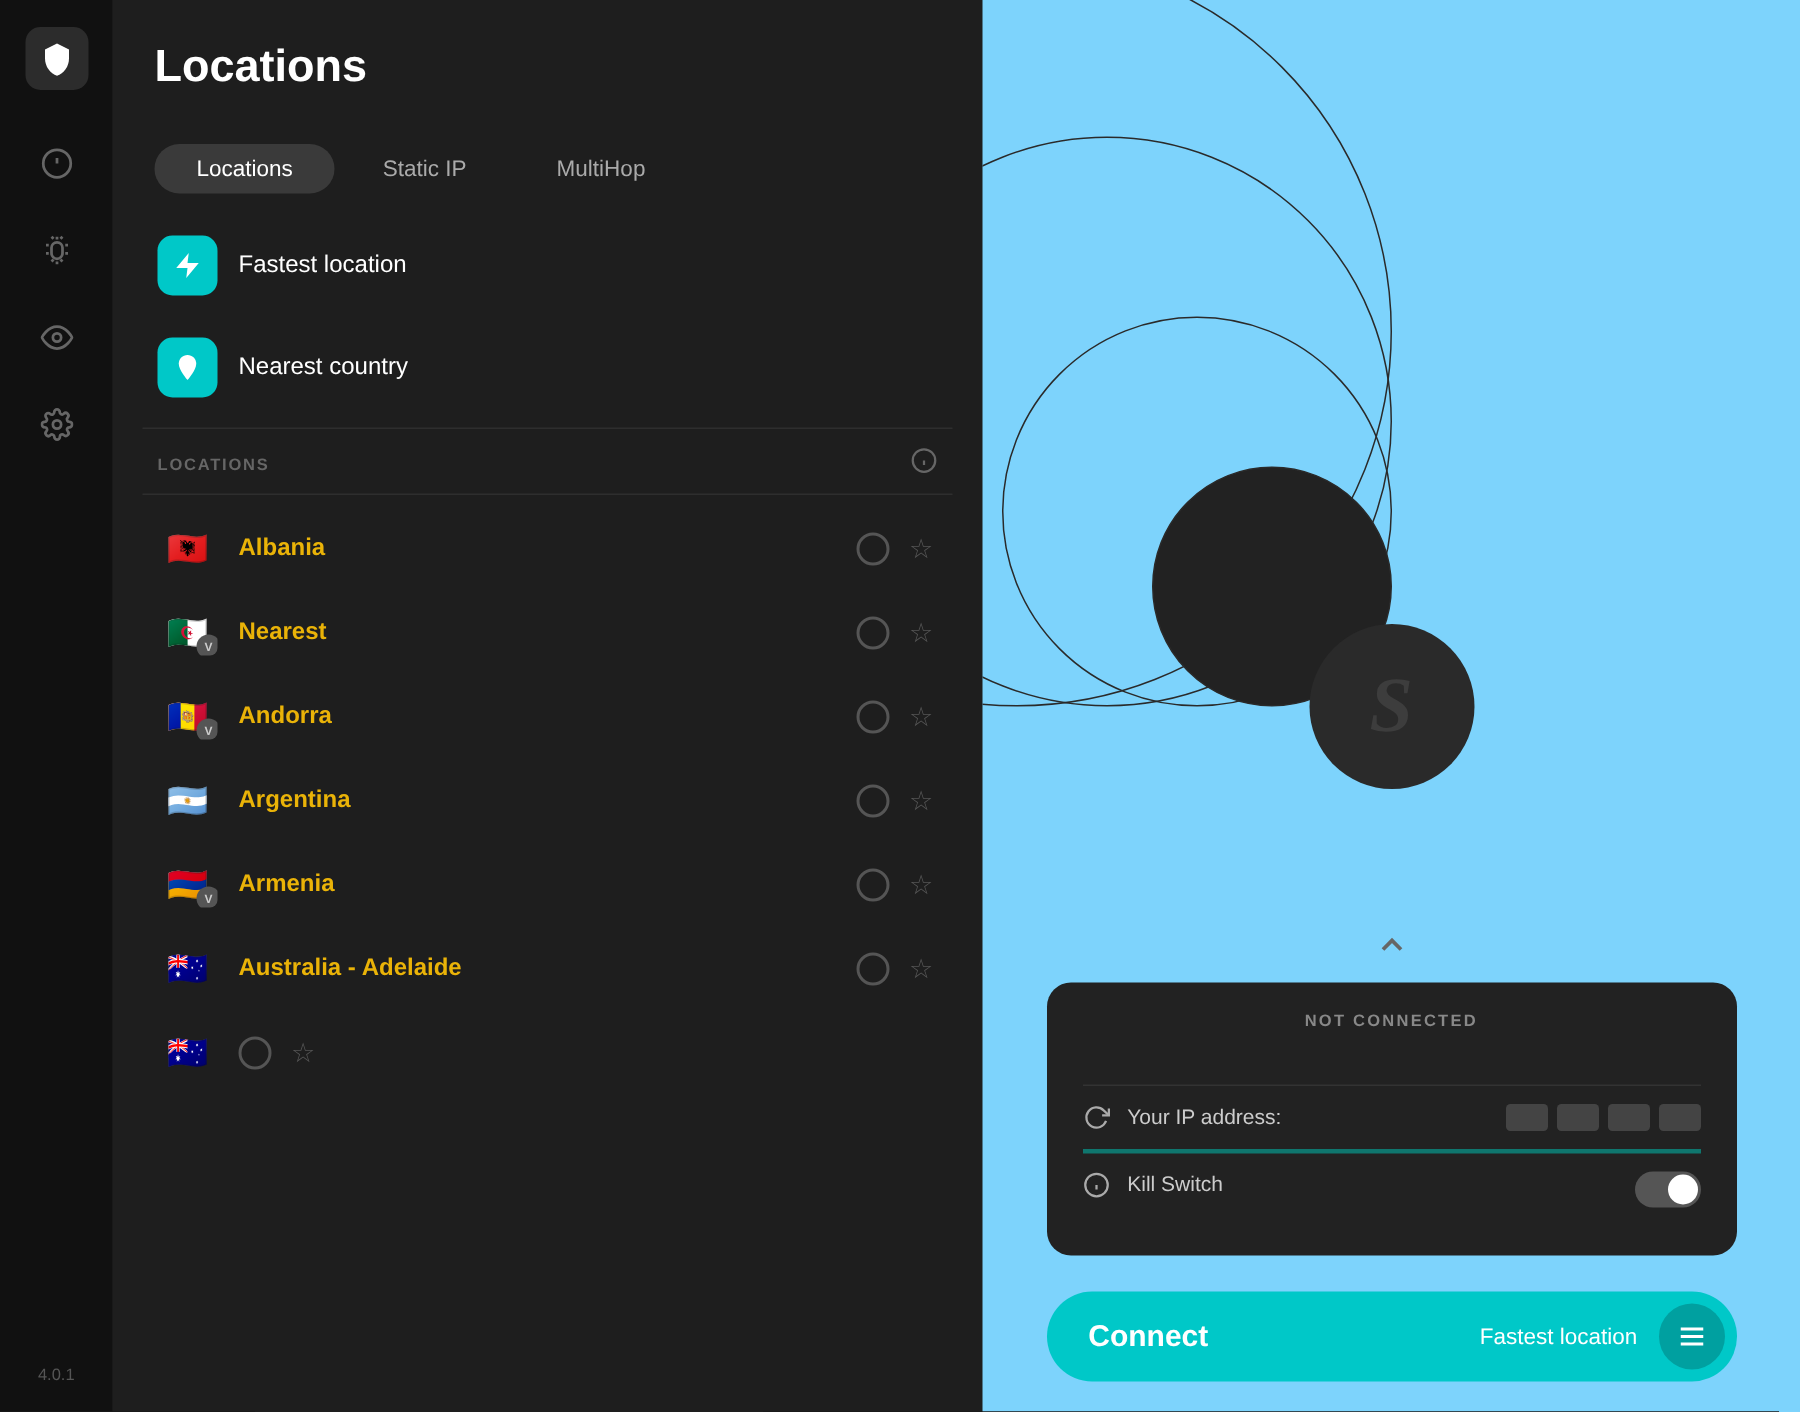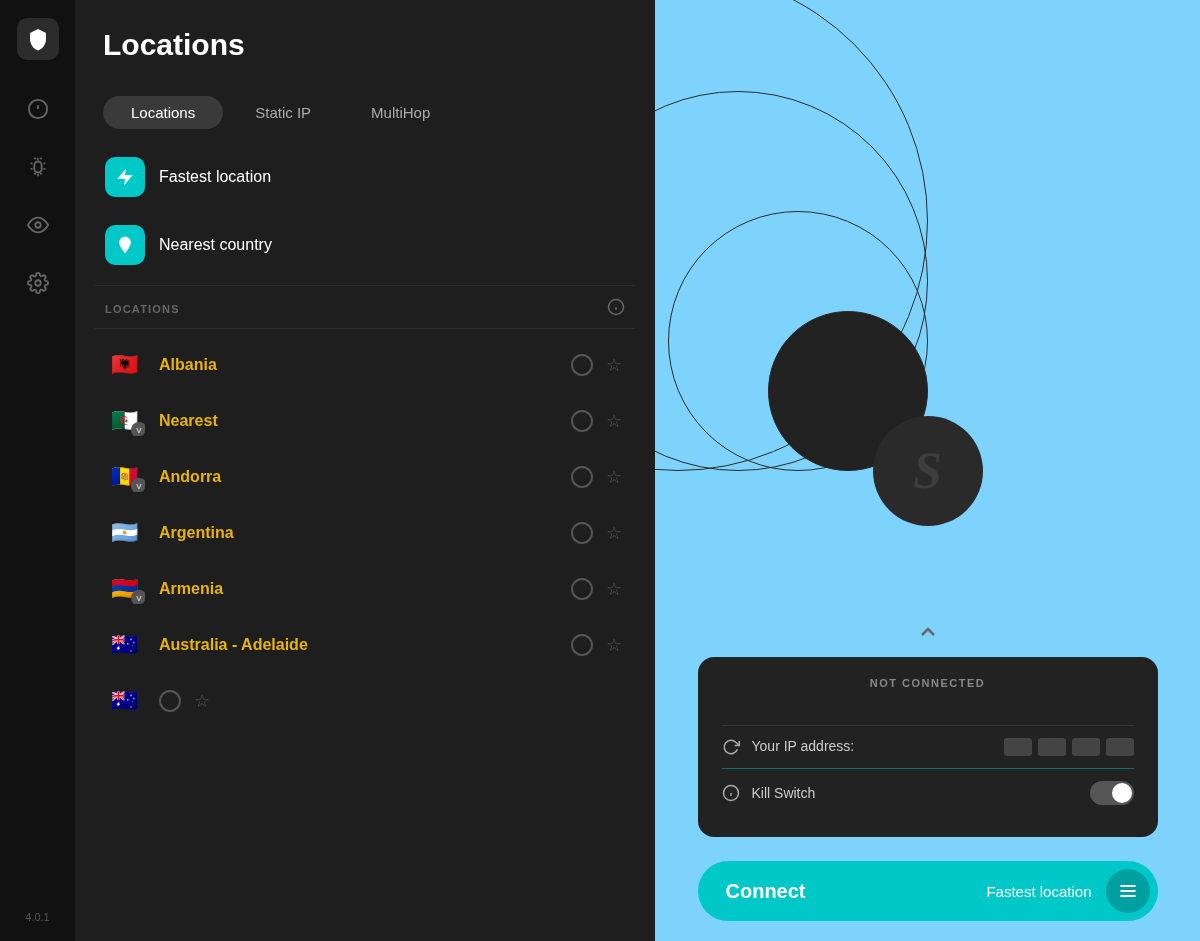--- a/index.html
+++ b/index.html
@@ -290,24 +290,24 @@
       gap: 6px;
     }
     .ip-block {
       width: 28px;
       height: 18px;
       background: #444;
       border-radius: 3px;
     }
     .kill-row {
       display: flex;
-      align-items: center;
+      align-items: flex-start;
       gap: 12px;
       padding: 12px 0;
-      border-top: 1px solid #0f766e;
+      border-top: 3px solid #0f766e;
     }
     .kill-label { color: #ccc; font-size: 14px; flex: 1; }
     .toggle-switch {
       width: 44px;
       height: 24px;
       background: #555;
       border-radius: 12px;
       position: relative;
       cursor: pointer;
     }

